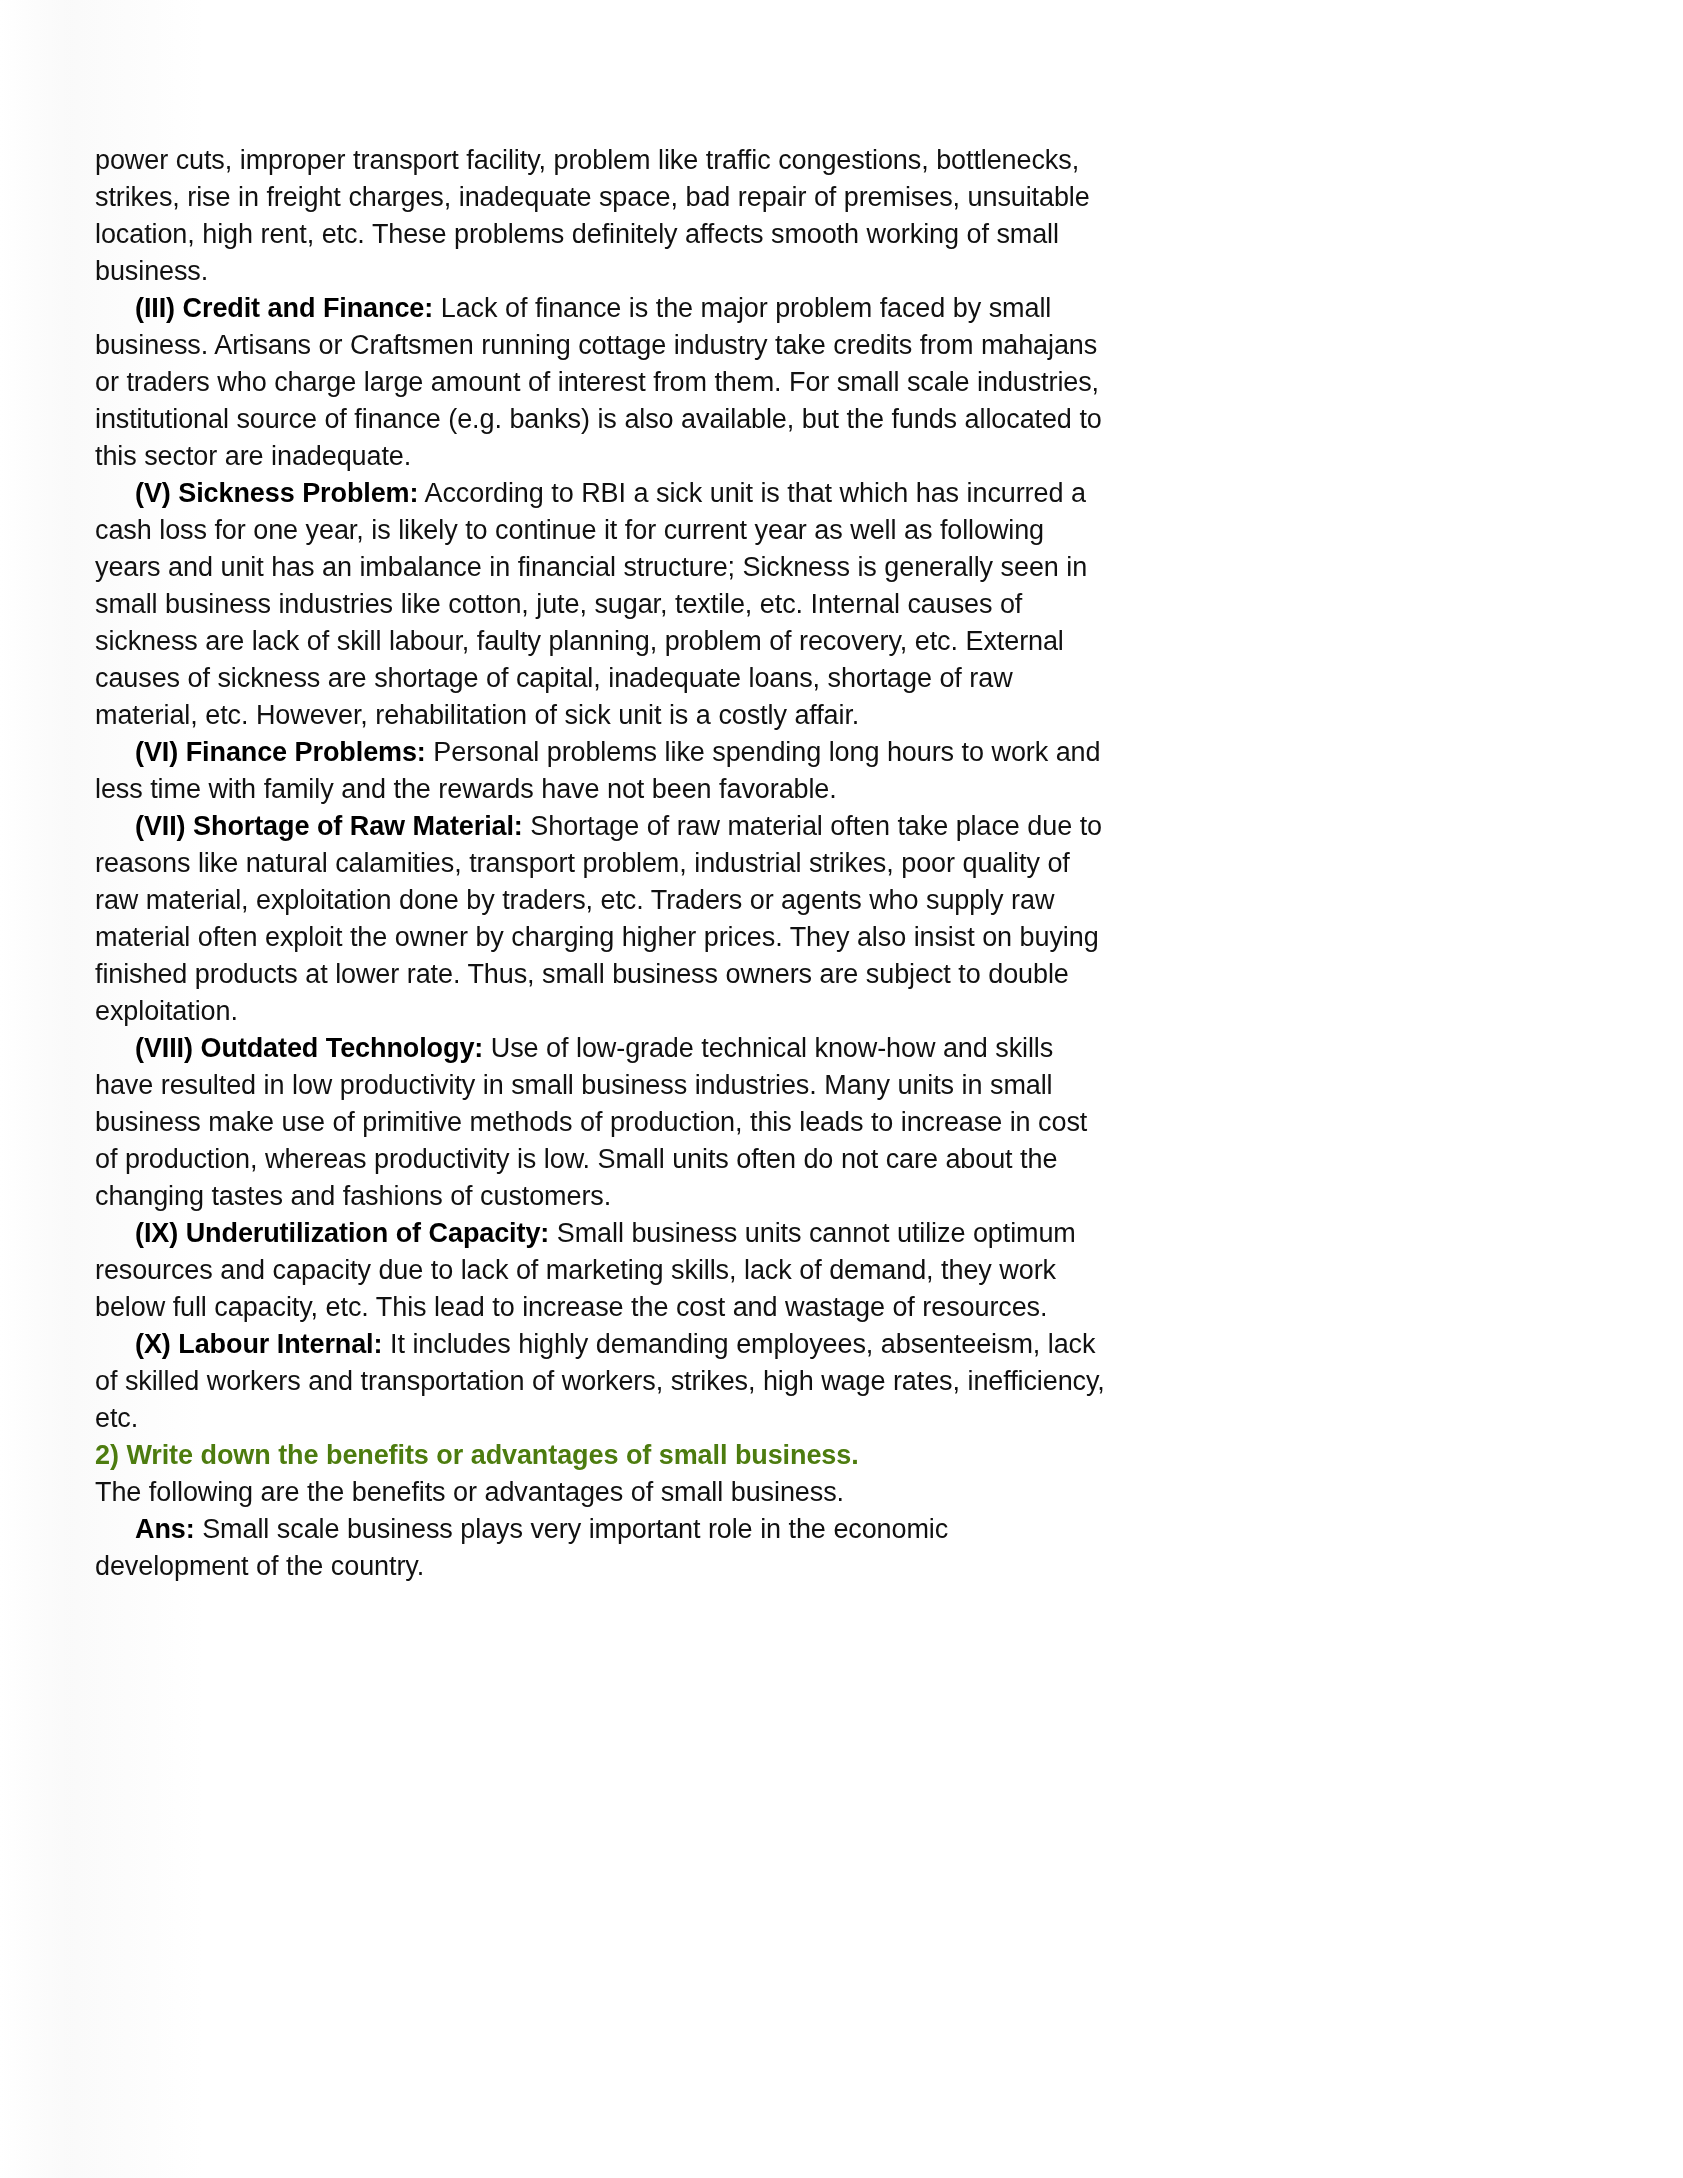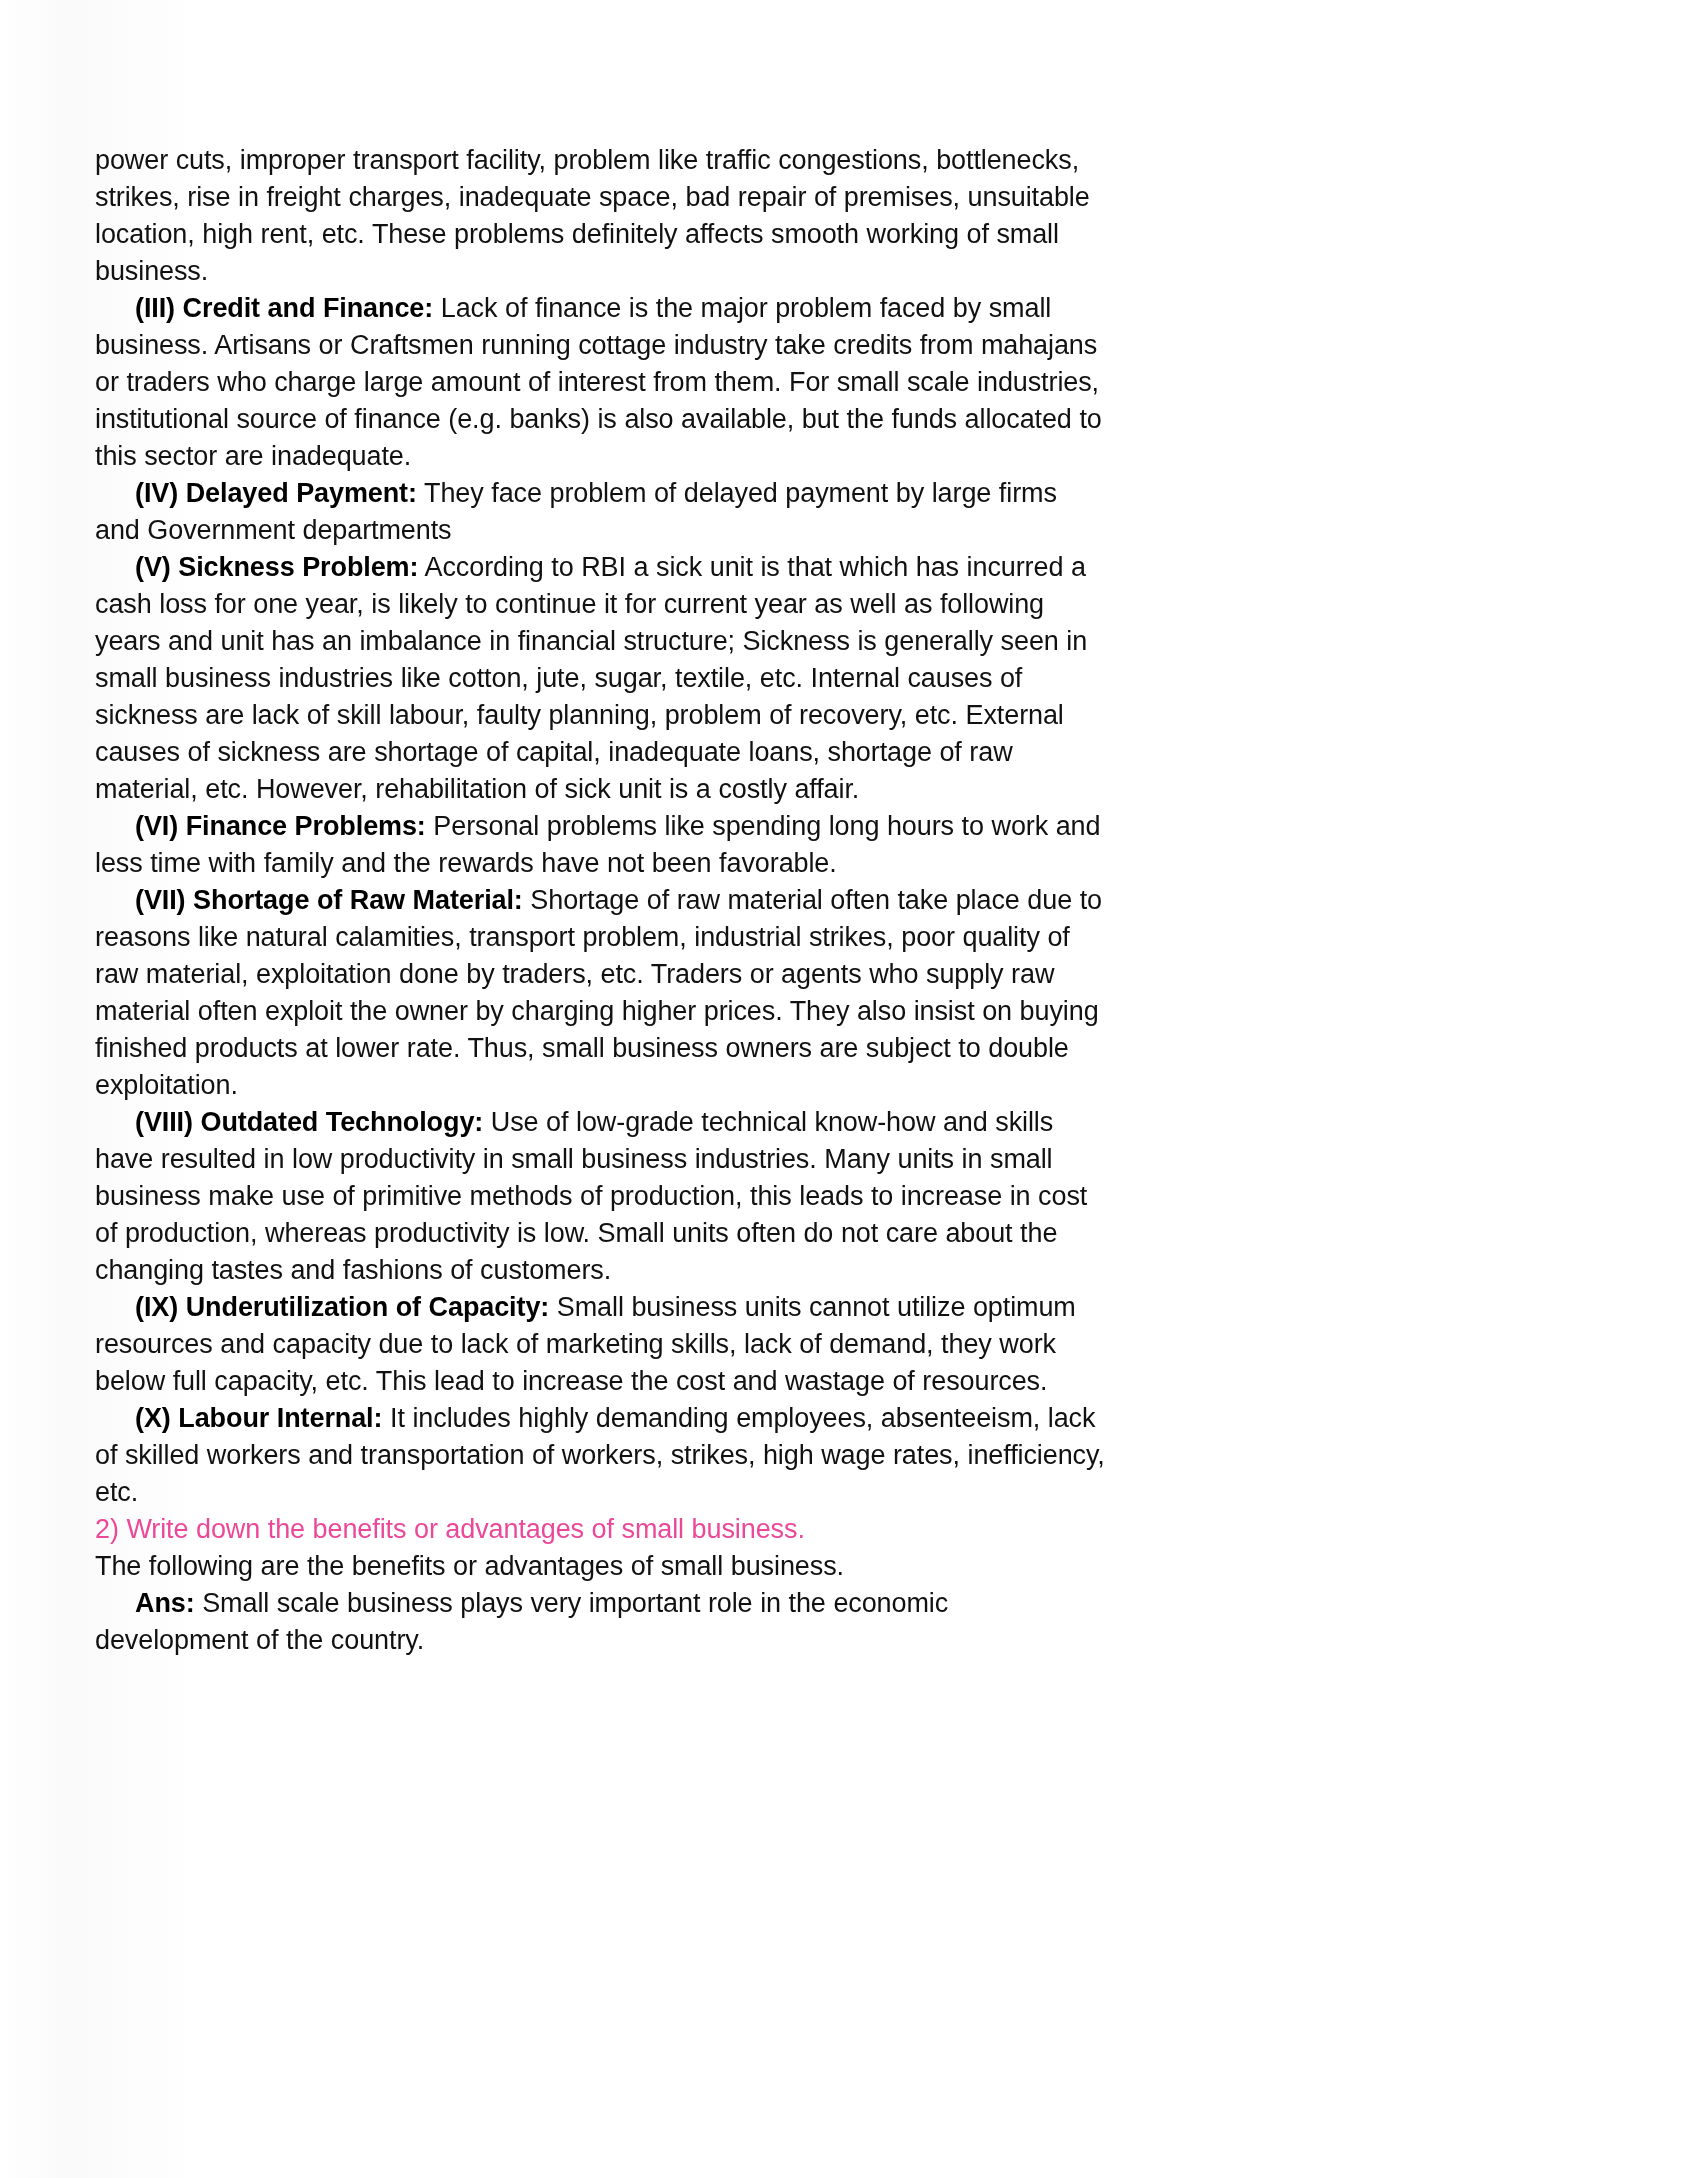--- a/index.html
+++ b/index.html
@@ -44,37 +44,36 @@
     font-stretch: condensed;
     -webkit-font-smoothing: antialiased;
   }
   .para + .para { margin-top: 0; }
   .run-in {
     font-weight: 700;
     color: #000000;
     margin-left: 40px;
   }
   .q-heading {
-    font-weight: 400;
-    color: #ec4899;
+    font-weight: 700;
+    color: #4d7c0f;
   }
 </style>
 </head>
 <body>
 
 <div class="page">
   <div class="scan-tint"></div>
 
   <div class="text-block">
 
     <p class="para"><span class="body">power cuts, improper transport facility, problem like traffic congestions, bottlenecks, strikes, rise in freight charges, inadequate space, bad repair of premises, unsuitable location, high rent, etc. These problems definitely affects smooth working of small business.</span></p>
 
     <p class="para"><span class="run-in">(III) Credit and Finance:</span><span class="body"> Lack of finance is the major problem faced by small business. Artisans or Craftsmen running cottage industry take credits from mahajans or traders who charge large amount of interest from them. For small scale industries, institutional source of finance (e.g. banks) is also available, but the funds allocated to this sector are inadequate.</span></p>
 
-    <p class="para"><span class="run-in">(IV) Delayed Payment:</span><span class="body"> They face problem of delayed payment by large firms and Government departments</span></p>
 
     <p class="para"><span class="run-in">(V) Sickness Problem:</span><span class="body"> According to RBI a sick unit is that which has incurred a cash loss for one year, is likely to continue it for current year as well as following years and unit has an imbalance in financial structure; Sickness is generally seen in small business industries like cotton, jute, sugar, textile, etc. Internal causes of sickness are lack of skill labour, faulty planning, problem of recovery, etc. External causes of sickness are shortage of capital, inadequate loans, shortage of raw material, etc. However, rehabilitation of sick unit is a costly affair.</span></p>
 
     <p class="para"><span class="run-in">(VI) Finance Problems:</span><span class="body"> Personal problems like spending long hours to work and less time with family and the rewards have not been favorable.</span></p>
 
     <p class="para"><span class="run-in">(VII) Shortage of Raw Material:</span><span class="body"> Shortage of raw material often take place due to reasons like natural calamities, transport problem, industrial strikes, poor quality of raw material, exploitation done by traders, etc. Traders or agents who supply raw material often exploit the owner by charging higher prices. They also insist on buying finished products at lower rate. Thus, small business owners are subject to double exploitation.</span></p>
 
     <p class="para"><span class="run-in">(VIII) Outdated Technology:</span><span class="body"> Use of low-grade technical know-how and skills have resulted in low productivity in small business industries. Many units in small business make use of primitive methods of production, this leads to increase in cost of production, whereas productivity is low. Small units often do not care about the changing tastes and fashions of customers.</span></p>
 
     <p class="para"><span class="run-in">(IX) Underutilization of Capacity:</span><span class="body"> Small business units cannot utilize optimum resources and capacity due to lack of marketing skills, lack of demand, they work below full capacity, etc. This lead to increase the cost and wastage of resources.</span></p>

